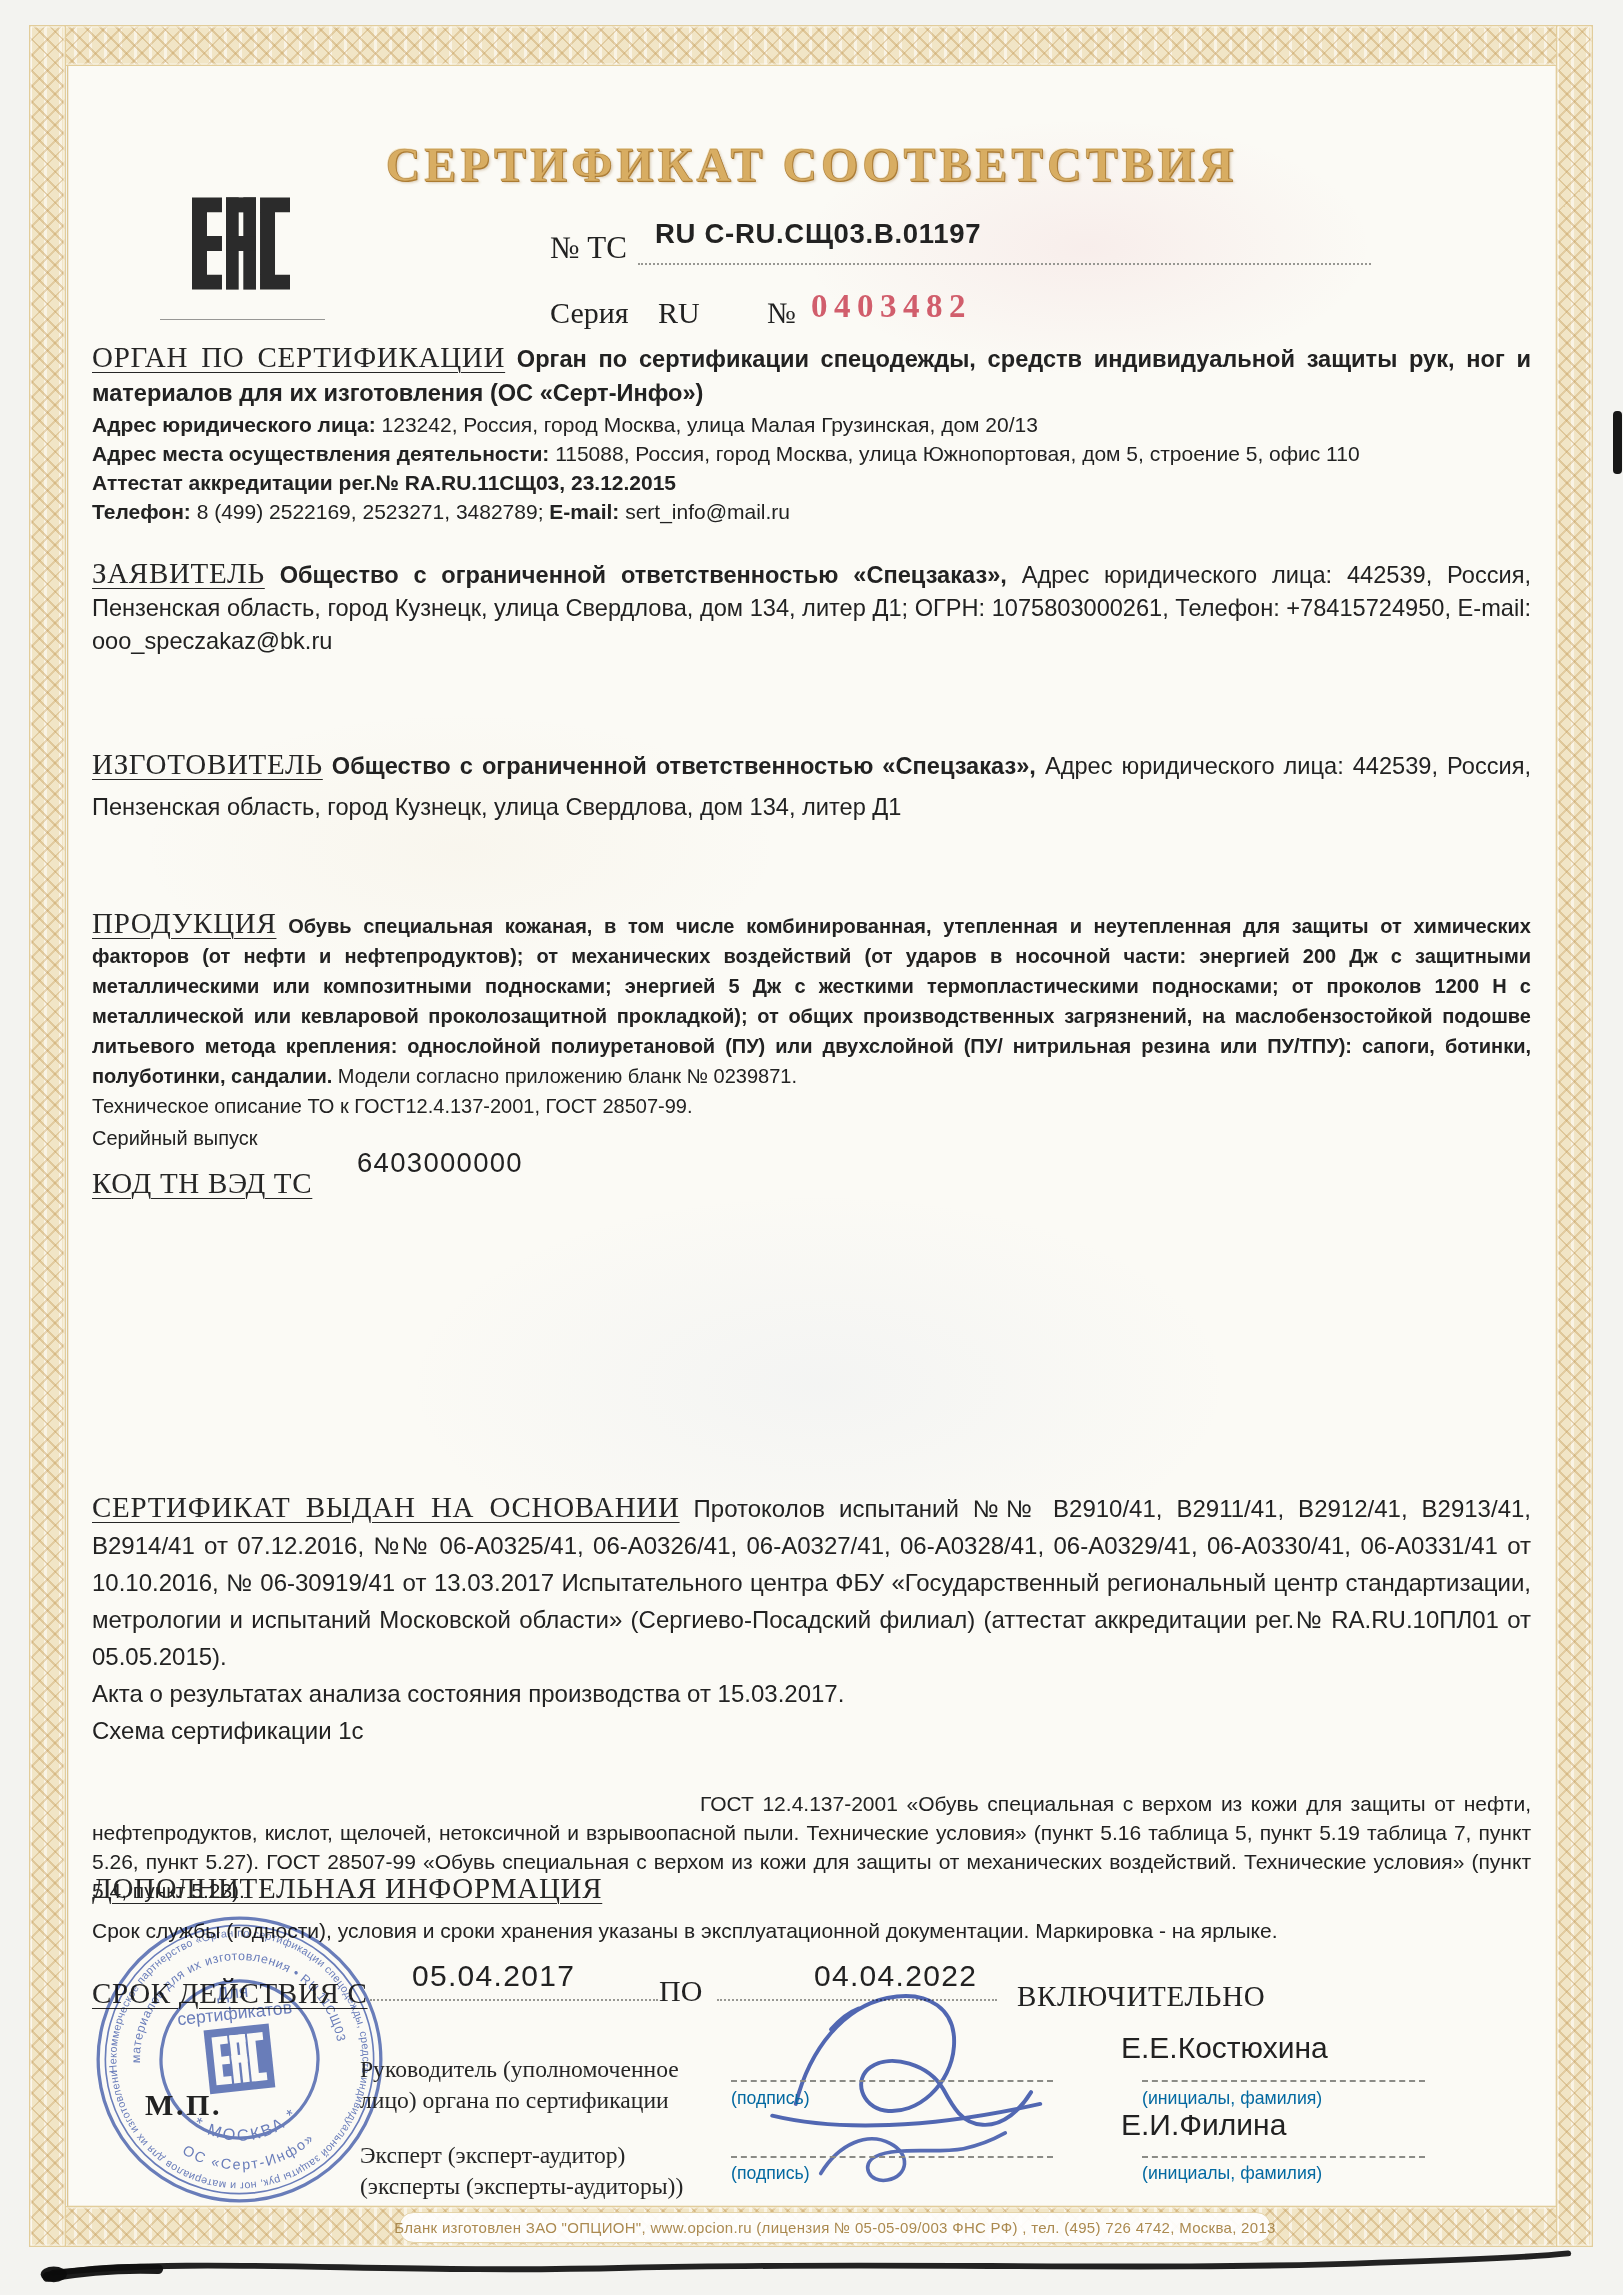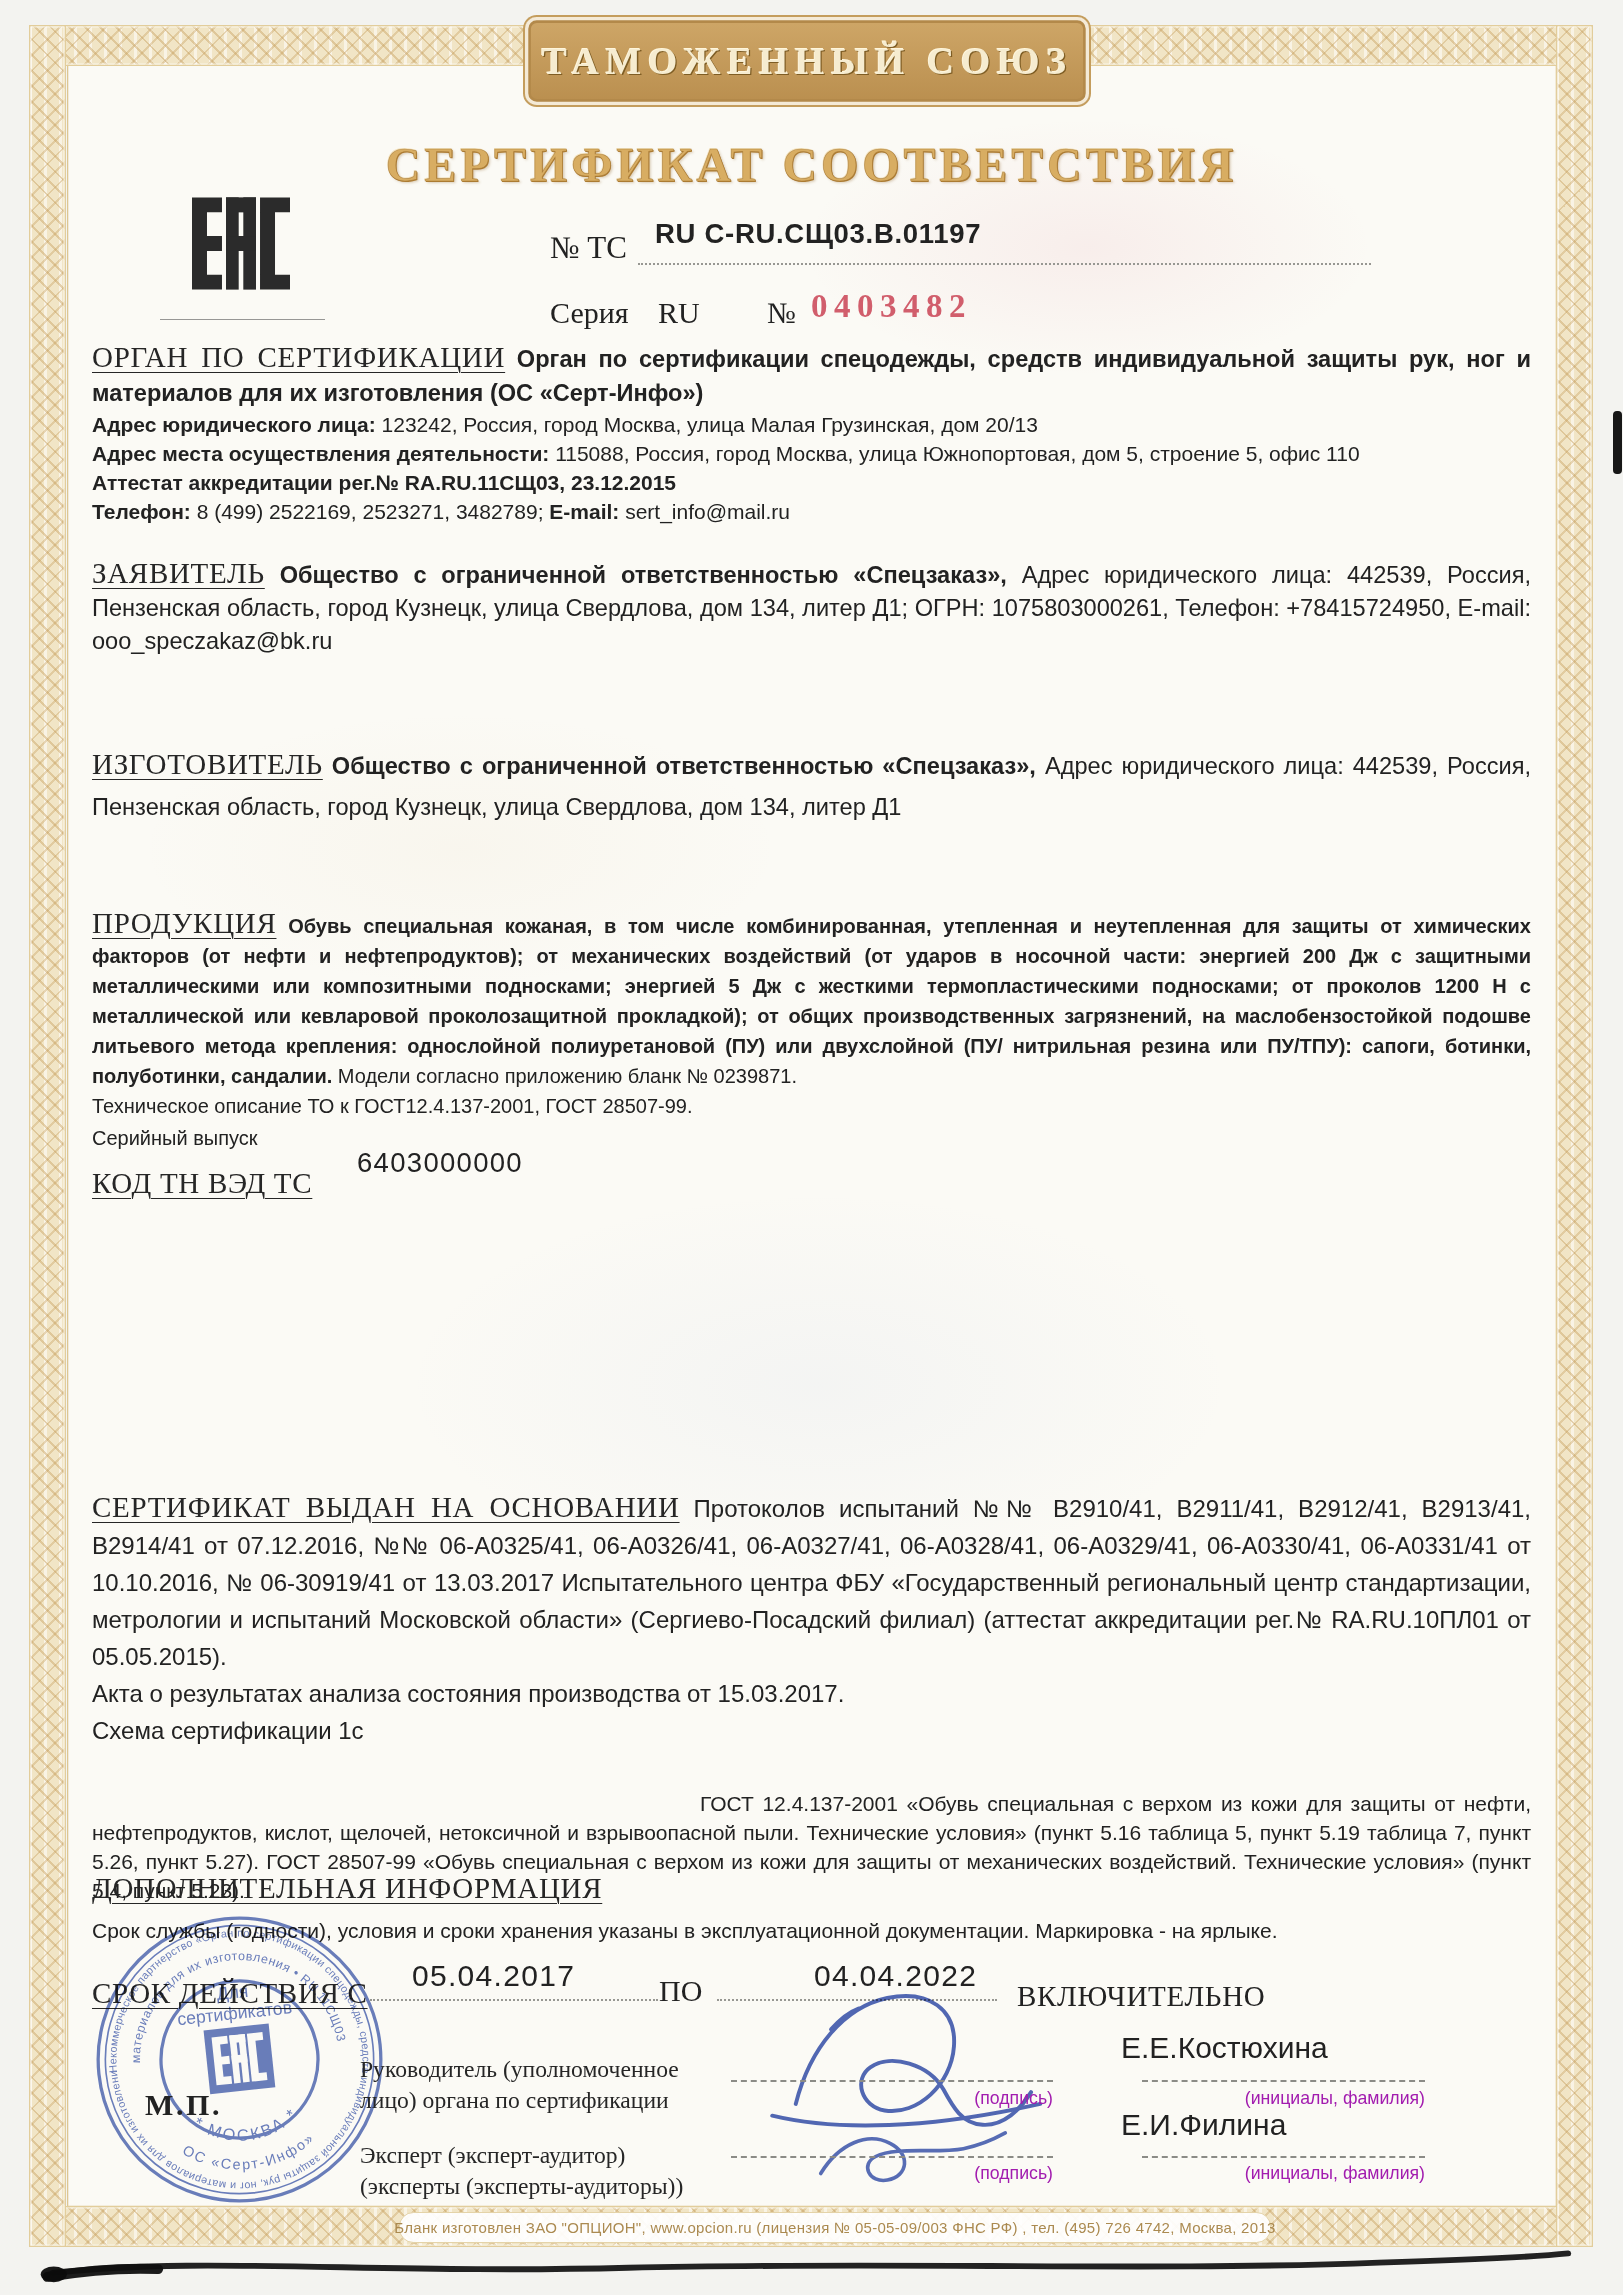--- a/index.html
+++ b/index.html
@@ -67,21 +67,21 @@
 
   .kod-h{left:92px;top:1167px;}
   .kod-v{left:357px;top:1147px;font-size:27.5px;letter-spacing:1.3px;}
 
   .date{font-size:30px;letter-spacing:1.3px;}
   .srok-h{left:92px;top:1977px;}
   .incl{left:1001px;top:1980px;font-size:29px;letter-spacing:0.7px;margin-left:16px;}
   .po{left:659px;top:1974px;font-size:30px;}
 
   .siglabel{font-family:"Liberation Serif",serif;font-size:23.6px;line-height:31px;color:#262626;}
-  .small-cap{font-size:17.7px;color:#a21caf;text-align:right;}
+  .small-cap{font-size:17.7px;color:#0369a1;text-align:left;}
   .sigline{border-top:2px dashed #8b8b86;height:0;}
   .name{font-size:30px;}
   .mp{left:145px;top:2088px;font-family:"Liberation Serif",serif;font-weight:bold;font-size:30px;letter-spacing:2.6px;}
 
   .stamp{position:absolute;left:89px;top:1909px;width:301px;height:301px;
          mix-blend-mode:multiply;opacity:.82;transform:rotate(-6deg);}
   .sig{position:absolute;mix-blend-mode:multiply;}
 
   .footer-pill{position:absolute;left:399px;top:2212px;width:870px;height:29px;border-radius:14.4px;
       background:rgba(255,255,255,.92);border:0.7px solid #e4d3a8;
@@ -96,23 +96,20 @@
 
   <div class="paper">
       <div class="wm"></div>
     </div>
 
   <div class="band band-top"></div>
   <div class="band band-bottom"></div>
   <div class="band band-left"></div>
   <div class="band band-right"></div>
 
-  <div class="plaque">
-    <span class="plaque-text">ТАМОЖЕННЫЙ СОЮЗ</span>
-  </div>
 
   <svg class="eac-logo" width="98" height="101" viewBox="0 0 170 160" role="img" aria-label="EAC">
     <g fill="#2b2b2b">
       <path d="M0 0 H52 V26 H26 V67 H52 V93 H26 V134 H52 V160 H0 Z"></path>
       <rect x="59" y="0" width="52" height="26"></rect>
       <rect x="59" y="0" width="22" height="160"></rect>
       <rect x="89" y="0" width="22" height="160"></rect>
       <rect x="59" y="67" width="52" height="26"></rect>
       <path d="M118 0 H170 V26 H144 V134 H170 V160 H118 Z"></path>
     </g>

